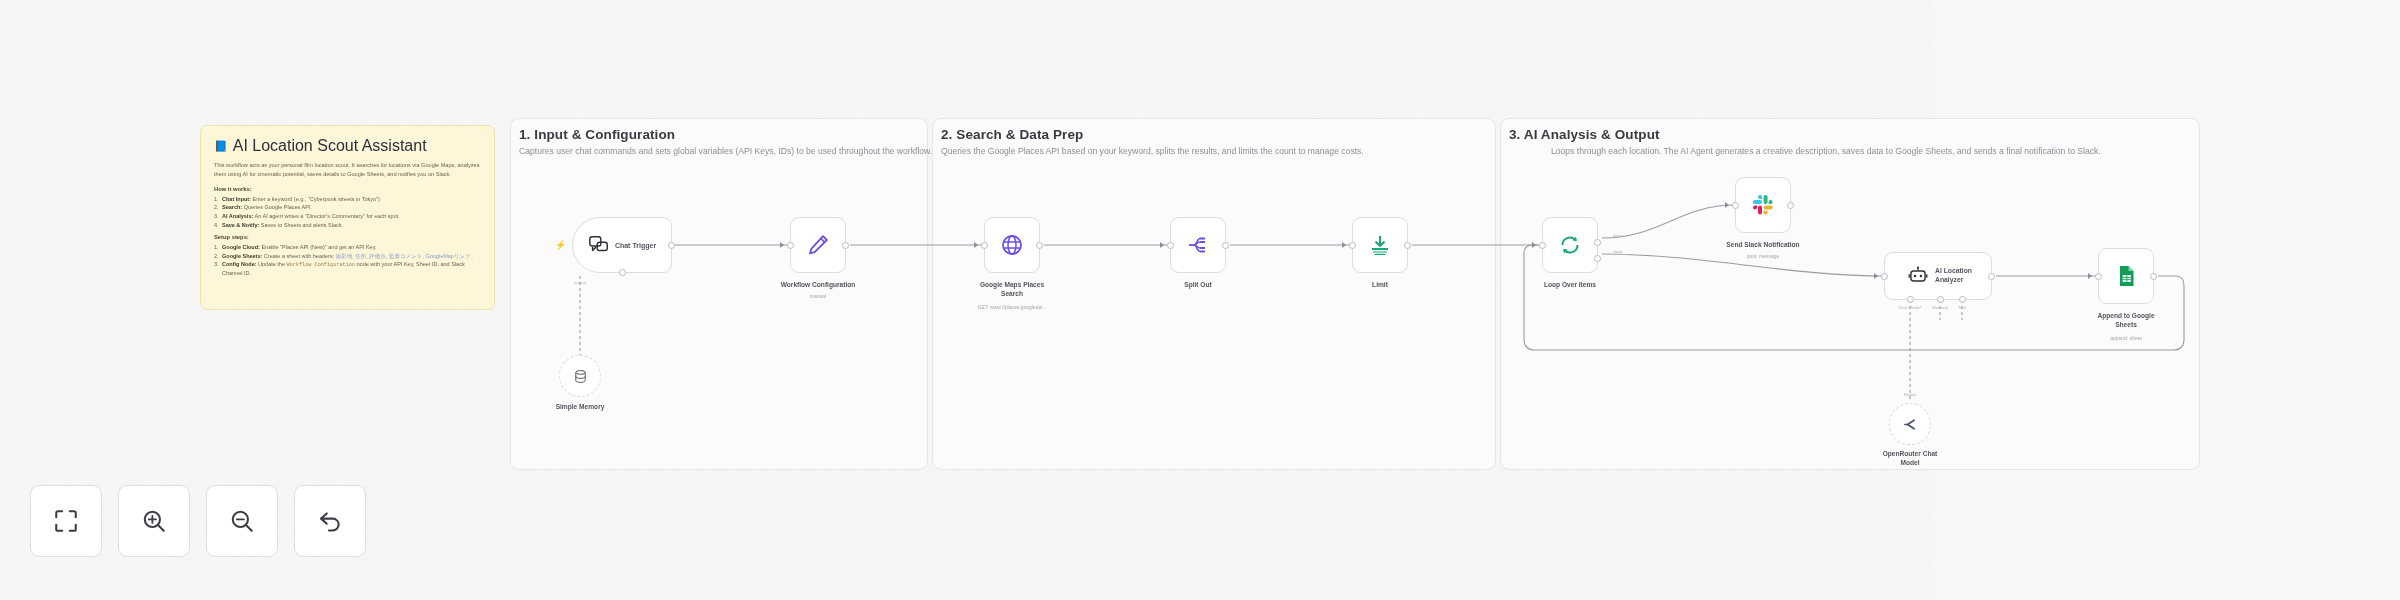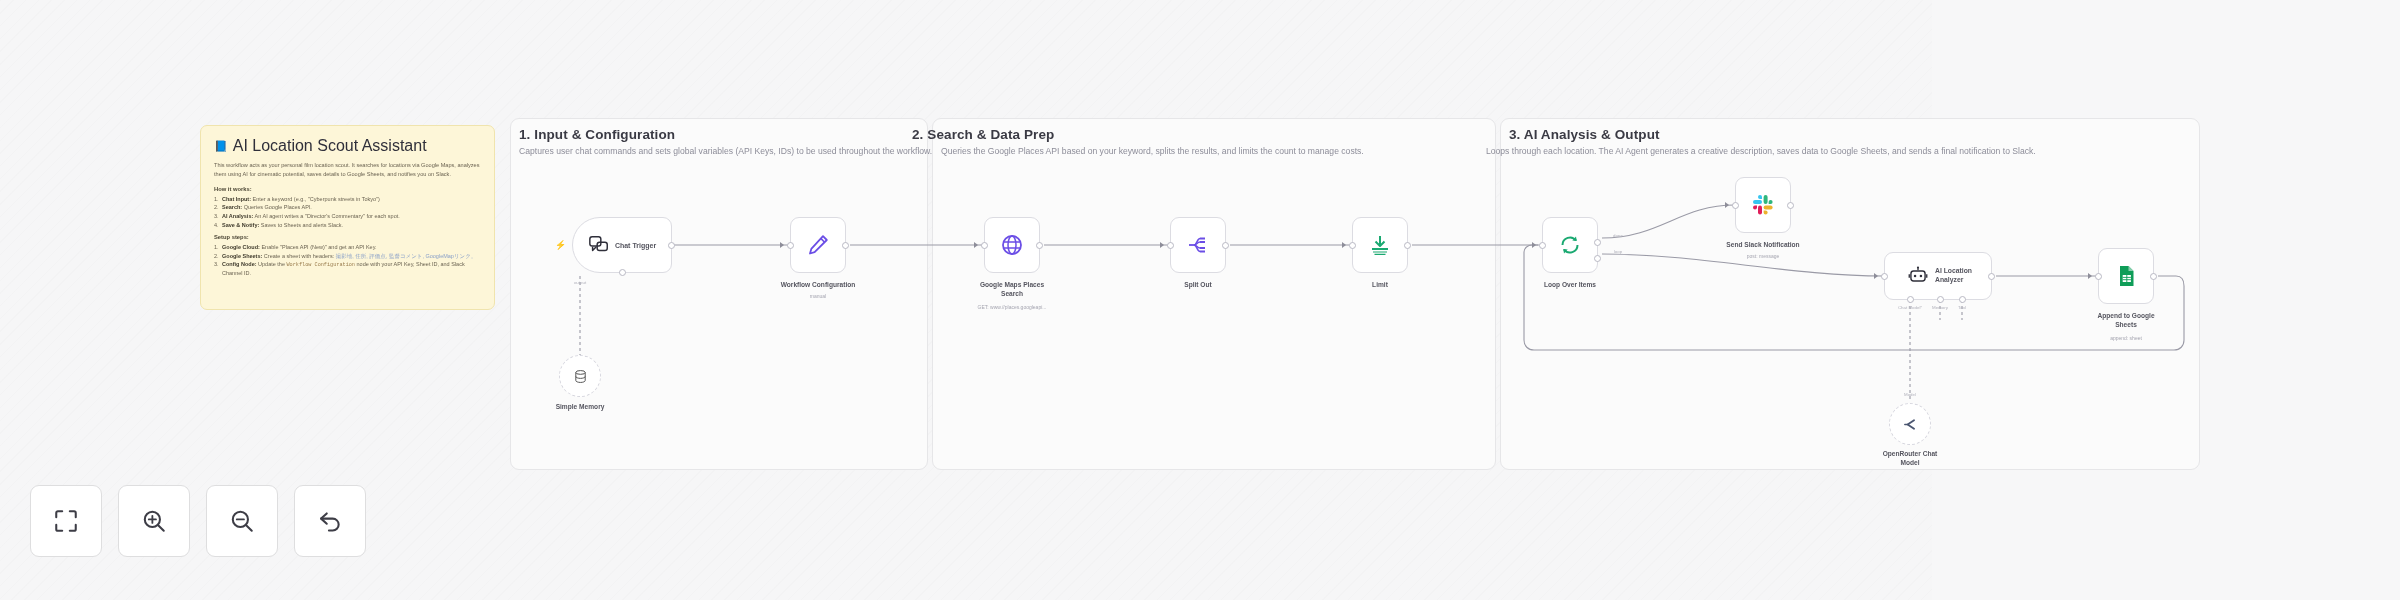--- a/index.html
+++ b/index.html
@@ -155,25 +155,25 @@
 
 <div id="canvas">
 
   <div class="section" style="left:510px; top:118px; width:418px; height:352px;"></div>
   <div class="section" style="left:932px; top:118px; width:564px; height:352px;"></div>
   <div class="section" style="left:1500px; top:118px; width:700px; height:352px;"></div>
 
   <div class="section-title" style="left:519px; top:127px;">1. Input &amp; Configuration</div>
   <div class="section-sub" style="left:519px; top:146px;text-align:center;">Captures user chat commands and sets global variables (API Keys, IDs) to be used throughout the workflow.</div>
 
-  <div class="section-title" style="left:912px; top:127px;">2. Search &amp; Data Prep</div>
+  <div class="section-title" style="left:941px; top:127px;">2. Search &amp; Data Prep</div>
   <div class="section-sub" style="left:941px; top:146px;">Queries the Google Places API based on your keyword, splits the results, and limits the count to manage costs.</div>
 
   <div class="section-title" style="left:1509px; top:127px;">3. AI Analysis &amp; Output</div>
-  <div class="section-sub" style="left:1486px; top:146px;">Loops through each location. The AI Agent generates a creative description, saves data to Google Sheets, and sends a final notification to Slack.</div>
+  <div class="section-sub" style="left:1551px; top:146px;">Loops through each location. The AI Agent generates a creative description, saves data to Google Sheets, and sends a final notification to Slack.</div>
 
   <div class="sticky">
     <div class="sticky-head">
       <span class="sticky-emoji">📘</span>
       <span class="sticky-title">AI Location Scout Assistant</span>
     </div>
     <div class="sticky-p">This workflow acts as your personal film location scout. It searches for locations via Google Maps, analyzes them using AI for cinematic potential, saves details to Google Sheets, and notifies you on Slack.</div>
     <div class="sticky-h">How it works:</div>
     <ol class="sticky-ol">
       <li><span class="num">1.</span><b>Chat Input:</b><span> Enter a keyword (e.g., "Cyberpunk streets in Tokyo")</span></li>

